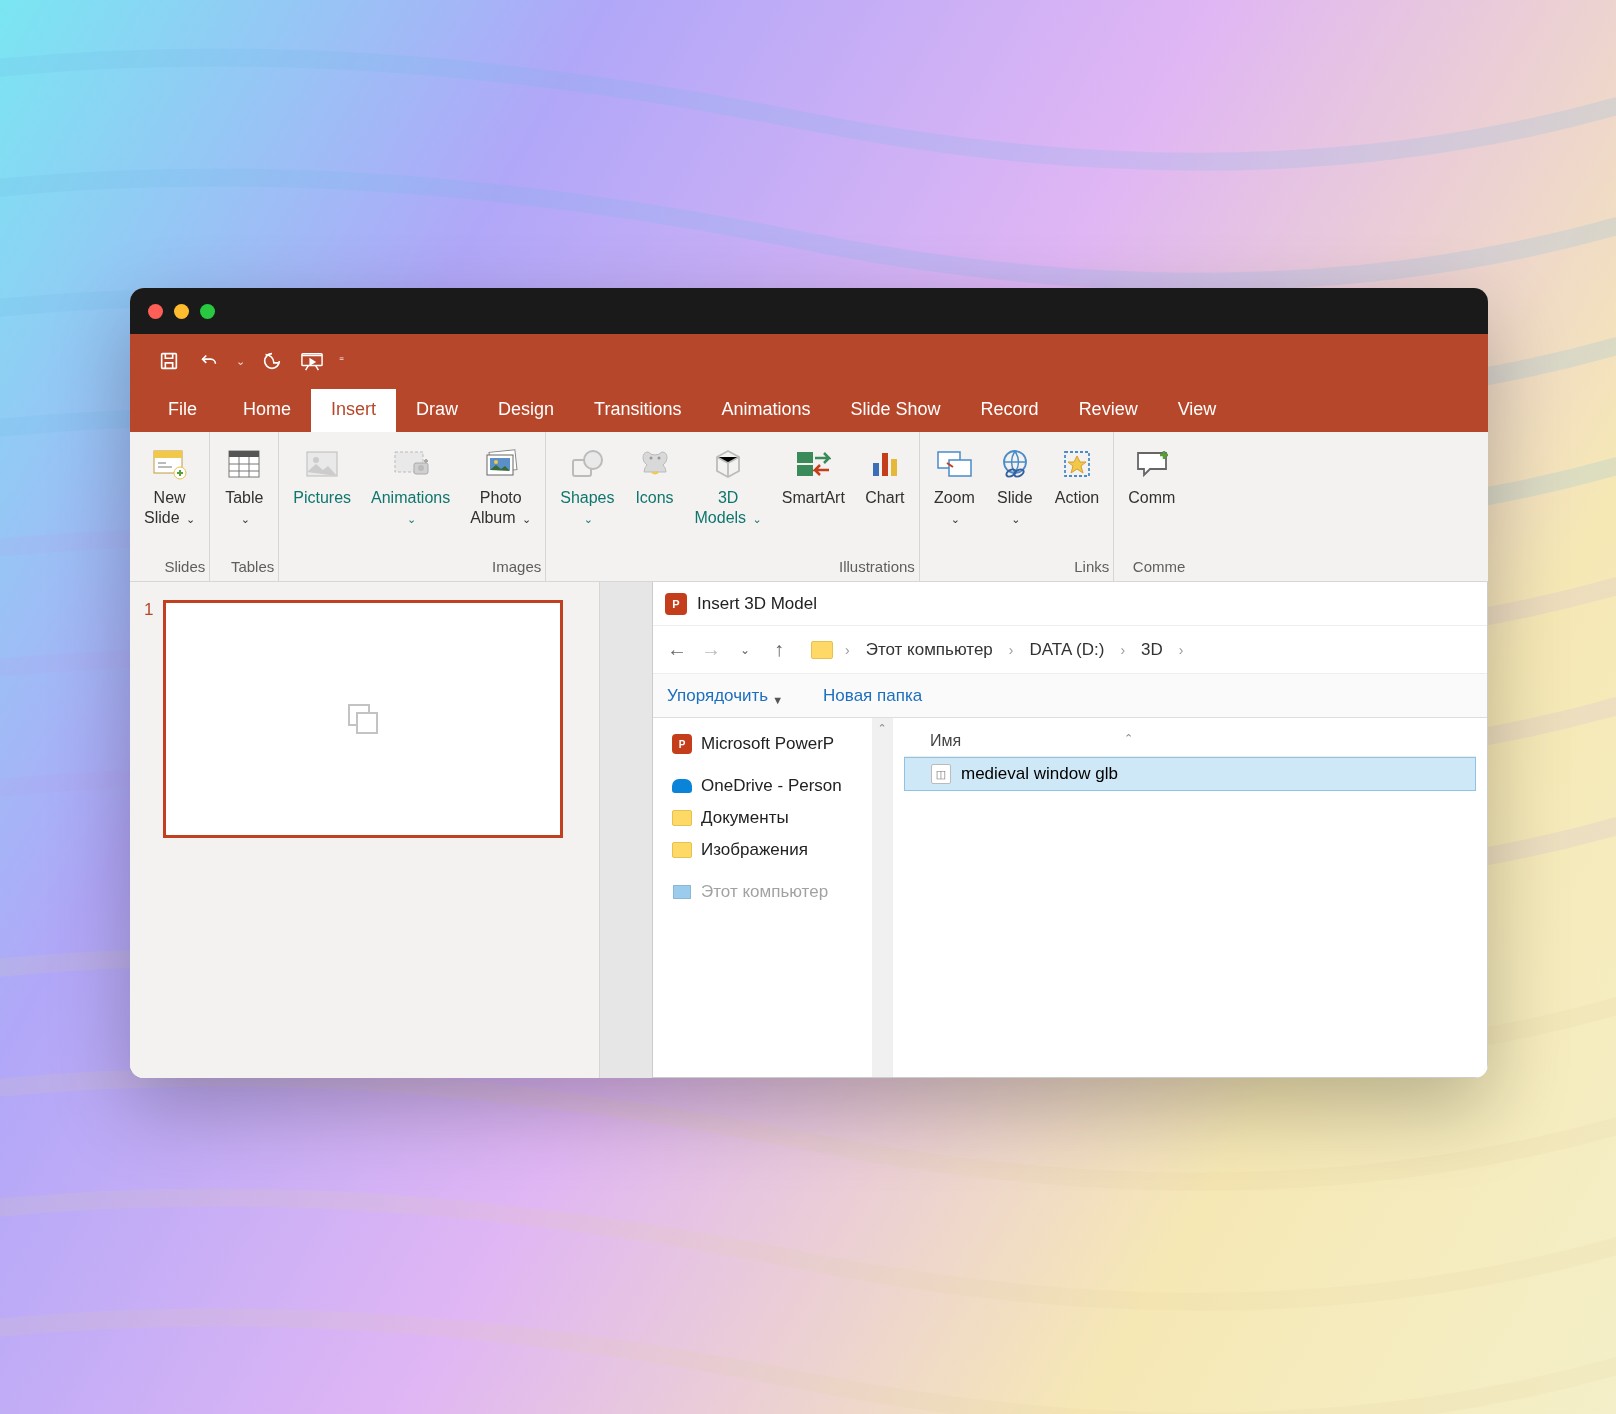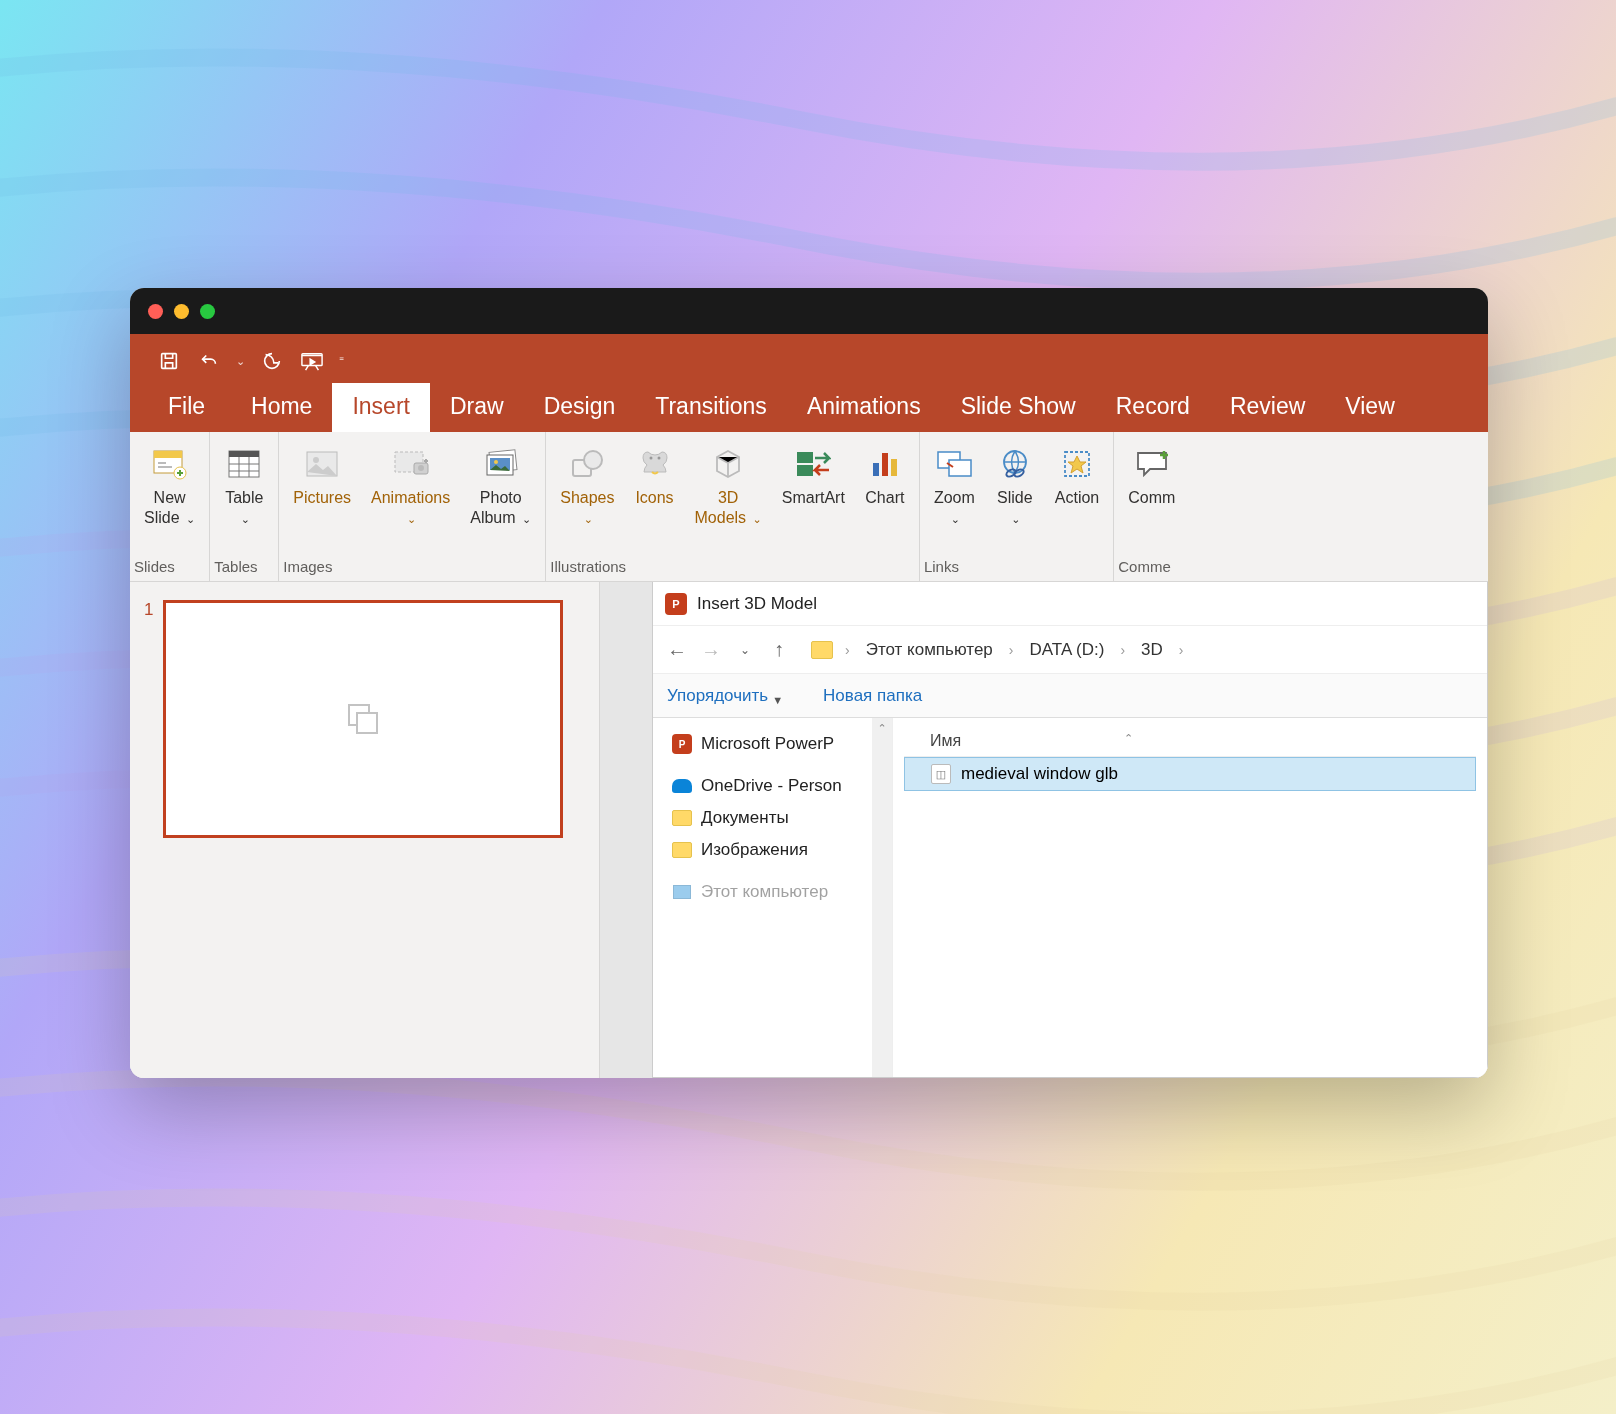--- a/index.html
+++ b/index.html
@@ -35,39 +35,39 @@
     padding-left:22px; gap:6px; color:#fff; flex-shrink:0;
   }
   .qat-btn { width:34px;height:34px;display:flex;align-items:center;justify-content:center;cursor:pointer; }
   .qat svg { stroke:#fff; fill:none; }
   .qat-sep{ font-size:11px; color:#fff; opacity:.8; padding:0 4px;}
 
   .tabs {
     height:44px; background:#b7472a; display:flex; align-items:flex-end;
     padding-left:18px; color:#fff; flex-shrink:0;
   }
-  .tab { padding:10px 20px 12px; font-size:23px; cursor:pointer; }
+  .tab { padding:10px 20px 12px; font-size:18px; cursor:pointer; }
   .tab.active { background:#ffffff; color:#b7472a; }
   .tab-file { padding-right:26px; }
 
   .ribbon {
     height:150px; background:#f3f2f1; border-bottom:1px solid #d7d6d5;
     display:flex; flex-shrink:0;
   }
   .rgroup {
-    display:flex; flex-direction:column; align-items:flex-start;
+    display:flex; flex-direction:column; align-items:flex-end;
     border-right:1px solid #d7d6d5; padding:8px 4px 4px;
   }
   .rgroup-row { display:flex; flex:1; align-items:flex-start;}
   .rbtn {
     display:flex; flex-direction:column; align-items:center;
     padding:4px 10px; cursor:pointer; gap:4px;
     font-size:16px; color:#323130;
   }
-  .rbtn.disabled { color:#a16207; }
+  .rbtn.disabled { color:#0f766e; }
   .rbtn .ico { width:40px;height:40px;display:flex;align-items:center;justify-content:center; }
   .rbtn .lbl { text-align:center; line-height:1.25; }
   .rgroup-label{ font-size:15px; color:#605e5c; padding:4px 0 2px; }
 
   .workspace {
     flex:1; display:flex; background:#e6e6e6; min-height:0; position:relative;
   }
   .slidepanel { width:470px; background:#f3f2f1; border-right:1px solid #d7d6d5;
     padding:18px 14px; display:flex; gap:10px;}
   .slidenum{ color:#b7472a; font-size:17px; }

